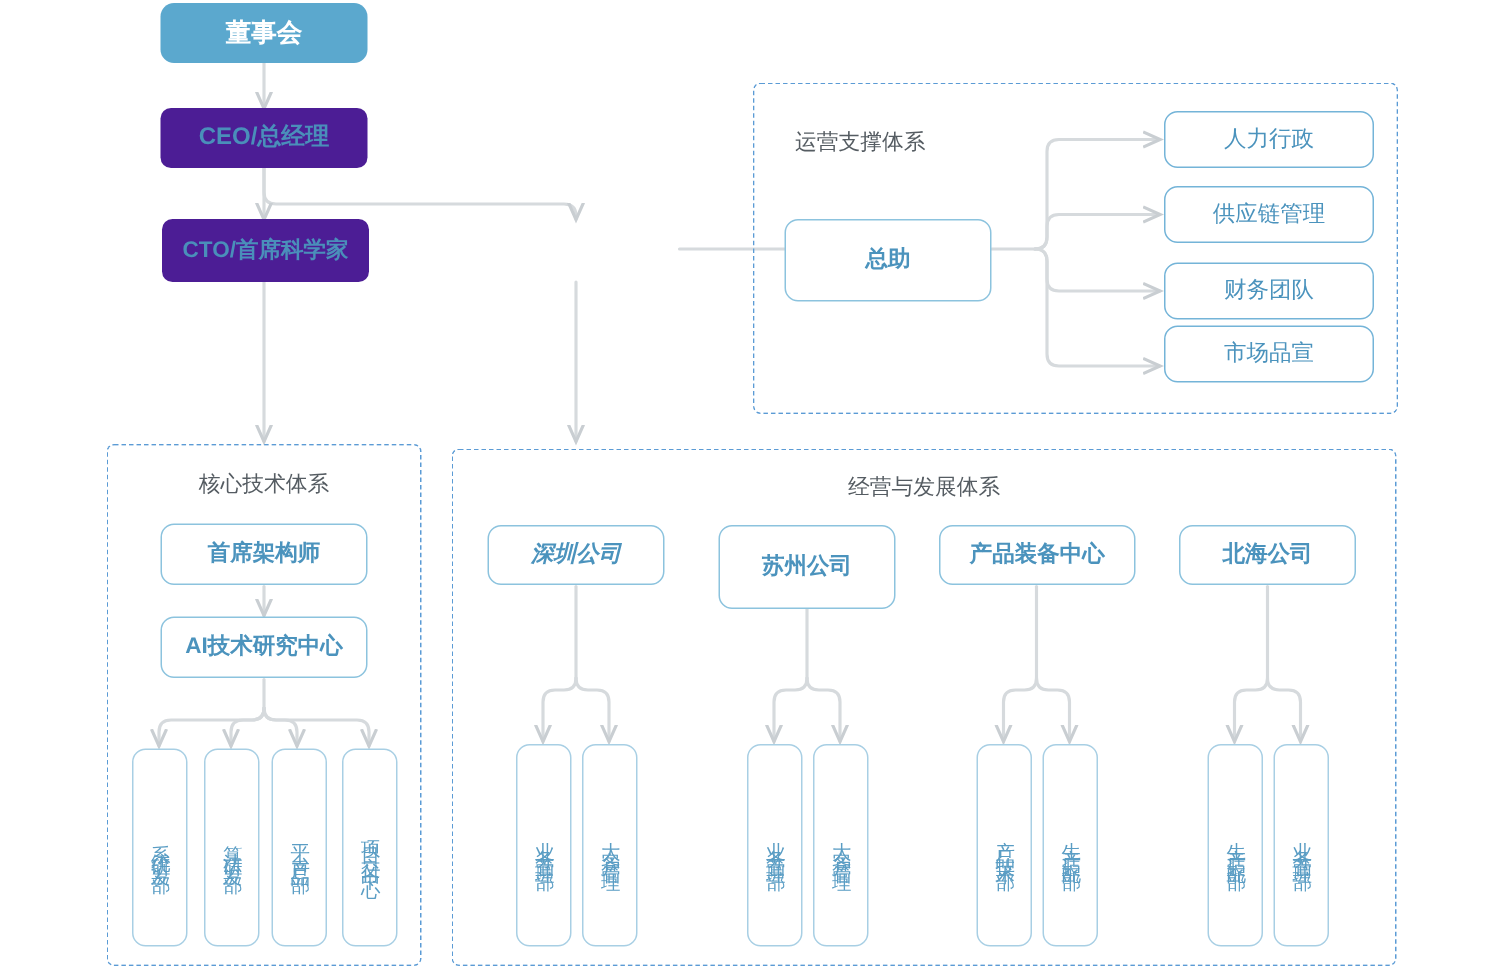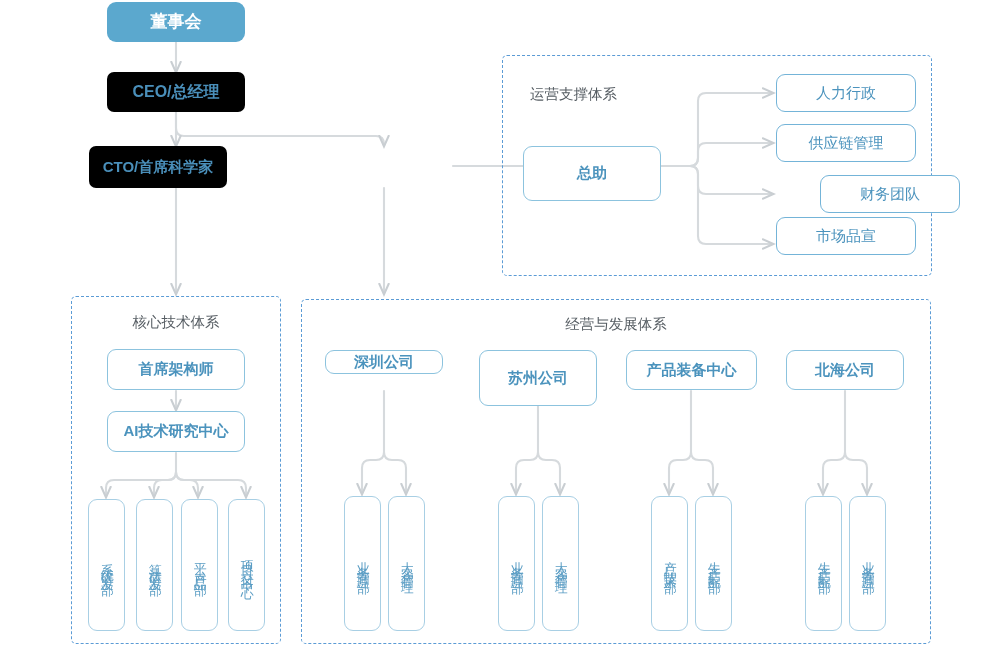--- a/index.html
+++ b/index.html
@@ -32,21 +32,21 @@
   }
   
   .n-board{
     background:#5ba8ce;
     color:#ffffff;
     font-weight:bold;
     font-size:17px;
     border-radius:9px;
   }
   .n-exec{
-    background:#000000;
+    background:#4c1d95;
     color:#4a8fba;
     font-weight:bold;
     font-size:16px;
     border-radius:7px;
   }
   .n-outline-bold{
     background:#ffffff;
     color:#4b93bd;
     font-weight:bold;
     font-size:15px;
@@ -147,49 +147,49 @@
       <path d="M845,391 L845,452"></path>
       <path d="M845,452 Q845,460 837,460 L831,460 Q823,460 823,468 L823,494" marker-end="url(#ar)"></path>
       <path d="M845,452 Q845,460 853,460 L859,460 Q867,460 867,468 L867,494" marker-end="url(#ar)"></path>
     </g>
   </svg>
 
   <div class="node n-board" style="left:107px;top:2px;width:138px;height:40px;">董事会</div>
 
   <div class="node n-exec" style="left:107px;top:72px;width:138px;height:40px;">CEO/总经理</div>
 
-  <div class="node n-exec" style="left:89px;top:146px;width:138px;height:42px;font-size:15px;">CTO/首席科学家</div>
+  <div class="node n-exec" style="left:108px;top:146px;width:138px;height:42px;font-size:15px;">CTO/首席科学家</div>
 
 
   <div class="group" style="left:502px;top:55px;width:430px;height:221px;"></div>
   <div class="group-title" style="left:530px;top:85px;text-align:right;">运营支撑体系</div>
 
   <div class="node n-outline-bold" style="left:523px;top:146px;width:138px;height:55px;">总助</div>
 
   <div class="node n-outline" style="left:776px;top:124px;width:140px;height:38px;">供应链管理</div>
   <div class="node n-outline" style="left:776px;top:74px;width:140px;height:38px;">人力行政</div>
-  <div class="node n-outline" style="left:820px;top:175px;width:140px;height:38px;">财务团队</div>
+  <div class="node n-outline" style="left:776px;top:175px;width:140px;height:38px;">财务团队</div>
   <div class="node n-outline" style="left:776px;top:217px;width:140px;height:38px;">市场品宣</div>
 
   <div class="group" style="left:71px;top:296px;width:210px;height:348px;"></div>
   <div class="group-title" style="left:71px;top:313px;width:210px;">核心技术体系</div>
 
   <div class="node n-outline-bold" style="left:107px;top:349px;width:138px;height:41px;">首席架构师</div>
 
   <div class="node n-outline-bold" style="left:107px;top:411px;width:138px;height:41px;">AI技术研究中心</div>
 
   <div class="node n-leaf" style="left:88px;top:499px;width:37px;height:132px;">系统研发部</div>
   <div class="node n-leaf" style="left:136px;top:499px;width:37px;height:132px;">算法研发部</div>
   <div class="node n-leaf" style="left:181px;top:499px;width:37px;height:132px;">平台产品部</div>
   <div class="node n-leaf" style="left:228px;top:499px;width:37px;height:132px;">项目交付中心</div>
 
   <div class="group" style="left:301px;top:299px;width:630px;height:345px;"></div>
   <div class="group-title" style="left:301px;top:315px;width:630px;">经营与发展体系</div>
 
-  <div class="node n-outline-bold" style="left:325px;top:350px;width:118px;height:24px;">深圳公司</div>
+  <div class="node n-outline-bold" style="left:325px;top:350px;width:118px;height:40px;font-style:italic;">深圳公司</div>
   <div class="node n-leaf" style="left:344px;top:496px;width:37px;height:135px;">业务管理部</div>
   <div class="node n-leaf" style="left:388px;top:496px;width:37px;height:135px;">大客户管理</div>
 
   <div class="node n-outline-bold" style="left:479px;top:350px;width:118px;height:56px;">苏州公司</div>
   <div class="node n-leaf" style="left:498px;top:496px;width:37px;height:135px;">业务管理部</div>
   <div class="node n-leaf" style="left:542px;top:496px;width:37px;height:135px;">大客户管理</div>
 
   <div class="node n-outline-bold" style="left:626px;top:350px;width:131px;height:40px;">产品装备中心</div>
   <div class="node n-leaf" style="left:651px;top:496px;width:37px;height:135px;">产品技术部</div>
   <div class="node n-leaf" style="left:695px;top:496px;width:37px;height:135px;">生产装配部</div>

